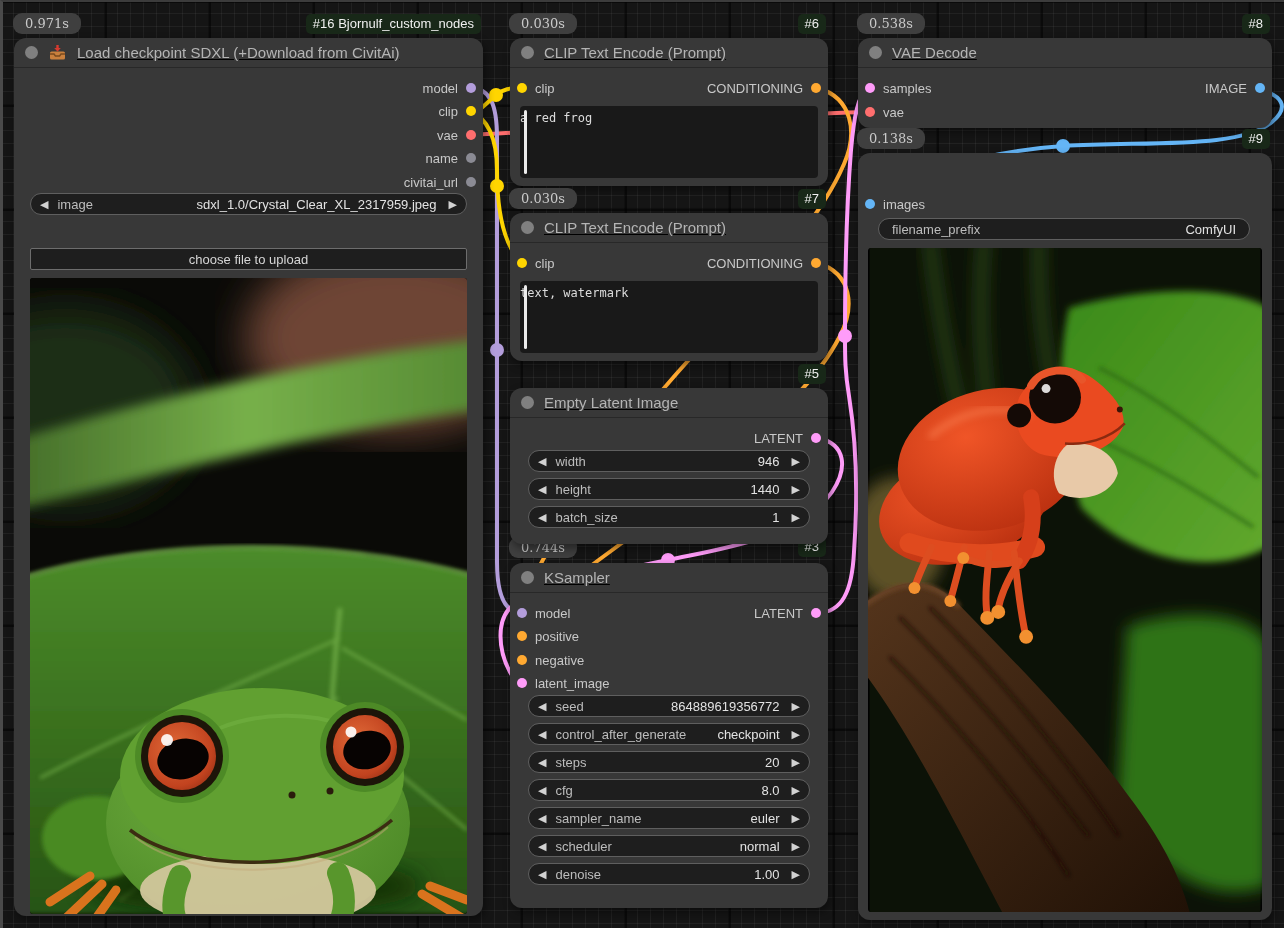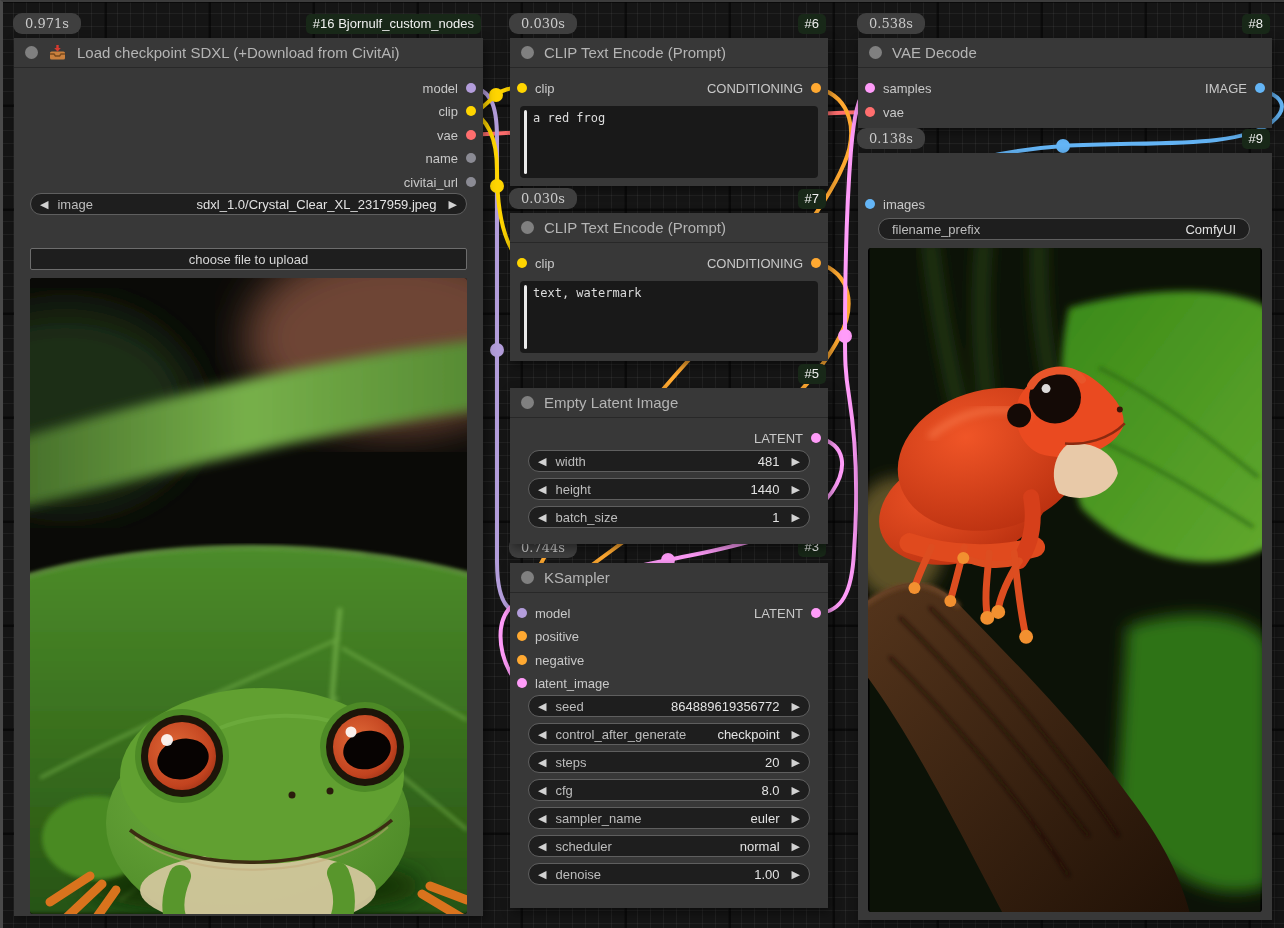--- a/index.html
+++ b/index.html
@@ -12,21 +12,21 @@
       linear-gradient(rgba(0,0,0,.5) 3px,transparent 3px),
       linear-gradient(90deg,rgba(0,0,0,.5) 3px,transparent 3px),
       linear-gradient(rgba(255,255,255,.05) 1px,transparent 1px),
       linear-gradient(90deg,rgba(255,255,255,.05) 1px,transparent 1px);
     background-size:104px 104px,104px 104px,13px 13px,13px 13px;
   }
   .canvas::after{content:"";position:absolute;inset:0;border-left:3px solid #4a4a4a;border-top:2px solid #3c3c3c;pointer-events:none;z-index:60;}
   #wires{position:absolute;left:0;top:0;z-index:1;}
   #wires path{fill:none;stroke-width:4;stroke-linecap:round;}
 
-  .node{position:absolute;background:#383838;border-radius:0;z-index:2;box-shadow:2px 4px 10px rgba(0,0,0,.45);}
+  .node{position:absolute;background:#383838;border-radius:12px;z-index:2;box-shadow:2px 4px 10px rgba(0,0,0,.45);text-decoration:underline;}
   .z3{z-index:3;} .z4{z-index:4;}
   .node-header{height:30px;display:flex;align-items:center;gap:10px;padding-left:11px;
     color:#b4b4b4;font-size:15px;border-bottom:1px solid rgba(0,0,0,.28);}
   .status-dot{width:13px;height:13px;border-radius:50%;background:#808080;flex:0 0 auto;}
   .time-badge{position:absolute;top:-25px;left:-1px;background:#3f3f3f;color:#c9c9c9;
     font-family:"DejaVu Serif",serif;font-size:13px;line-height:17px;padding:2px 12px;border-radius:9px;white-space:nowrap;}
   .id-badge{position:absolute;top:-24px;right:2px;background:#182818;color:#f0f0f0;
     font-size:13px;line-height:16px;padding:2px 7px;border-radius:5px;white-space:nowrap;}
   .slot{position:absolute;height:20px;display:flex;align-items:center;gap:8px;font-size:13px;color:#c8c8c8;white-space:nowrap;}
   .slot.in{left:7px;}
@@ -40,21 +40,21 @@
   .widget .arrow{color:#d2d2d2;font-size:11px;line-height:1;}
   .widget .wlabel{margin-left:9px;color:#bdbdbd;}
   .widget .spacer{flex:1;}
   .widget .wvalue{color:#e2e2e2;margin-right:12px;}
   .widget.plain .wlabel{margin-left:4px;}
   .widget.plain .wvalue{margin-right:4px;}
   .btn-widget{position:absolute;height:22px;background:#1e1e1e;border:1px solid #6d6d6d;border-radius:2px;
     display:flex;align-items:center;justify-content:center;font-size:13px;color:#d6d6d6;}
   .redact{position:absolute;left:187px;right:3px;top:1px;bottom:1px;background:#000;border-radius:0 10px 10px 0;}
   .textarea{position:absolute;background:#191919;border-radius:4px;font-family:"DejaVu Sans Mono",monospace;
-    font-size:12px;line-height:15px;color:#dcdcdc;padding:5px 6px 4px 13px;}
+    font-size:12px;line-height:15px;color:#dcdcdc;padding:5px 6px 4px 0;}
   .textarea::before{content:"";position:absolute;left:4px;top:4px;bottom:4px;width:3px;background:#ececec;border-radius:2px;}
   .preview{position:absolute;overflow:hidden;border-radius:3px;background:#000;}
   .preview svg{display:block;}
   .tray-icon{flex:0 0 auto;}
 </style>
 </head>
 <body>
 
 <div class="canvas">
 
@@ -263,21 +263,21 @@
       <span>Empty Latent Image</span>
     </div>
     <div class="slot out" style="top:40px;">
       <span>LATENT</span>
         <span class="dot c-latent"></span>
     </div>
     <div class="widget" style="left:18px;top:62px;width:282px;">
       <span class="arrow">◀</span>
       <span class="wlabel">width</span>
       <span class="spacer"></span>
-      <span class="wvalue">481</span>
+      <span class="wvalue">946</span>
       <span class="arrow">▶</span>
     </div>
     <div class="widget" style="left:18px;top:90px;width:282px;">
       <span class="arrow">◀</span>
       <span class="wlabel">height</span>
       <span class="spacer"></span>
       <span class="wvalue">1440</span>
       <span class="arrow">▶</span>
     </div>
     <div class="widget" style="left:18px;top:118px;width:282px;">

